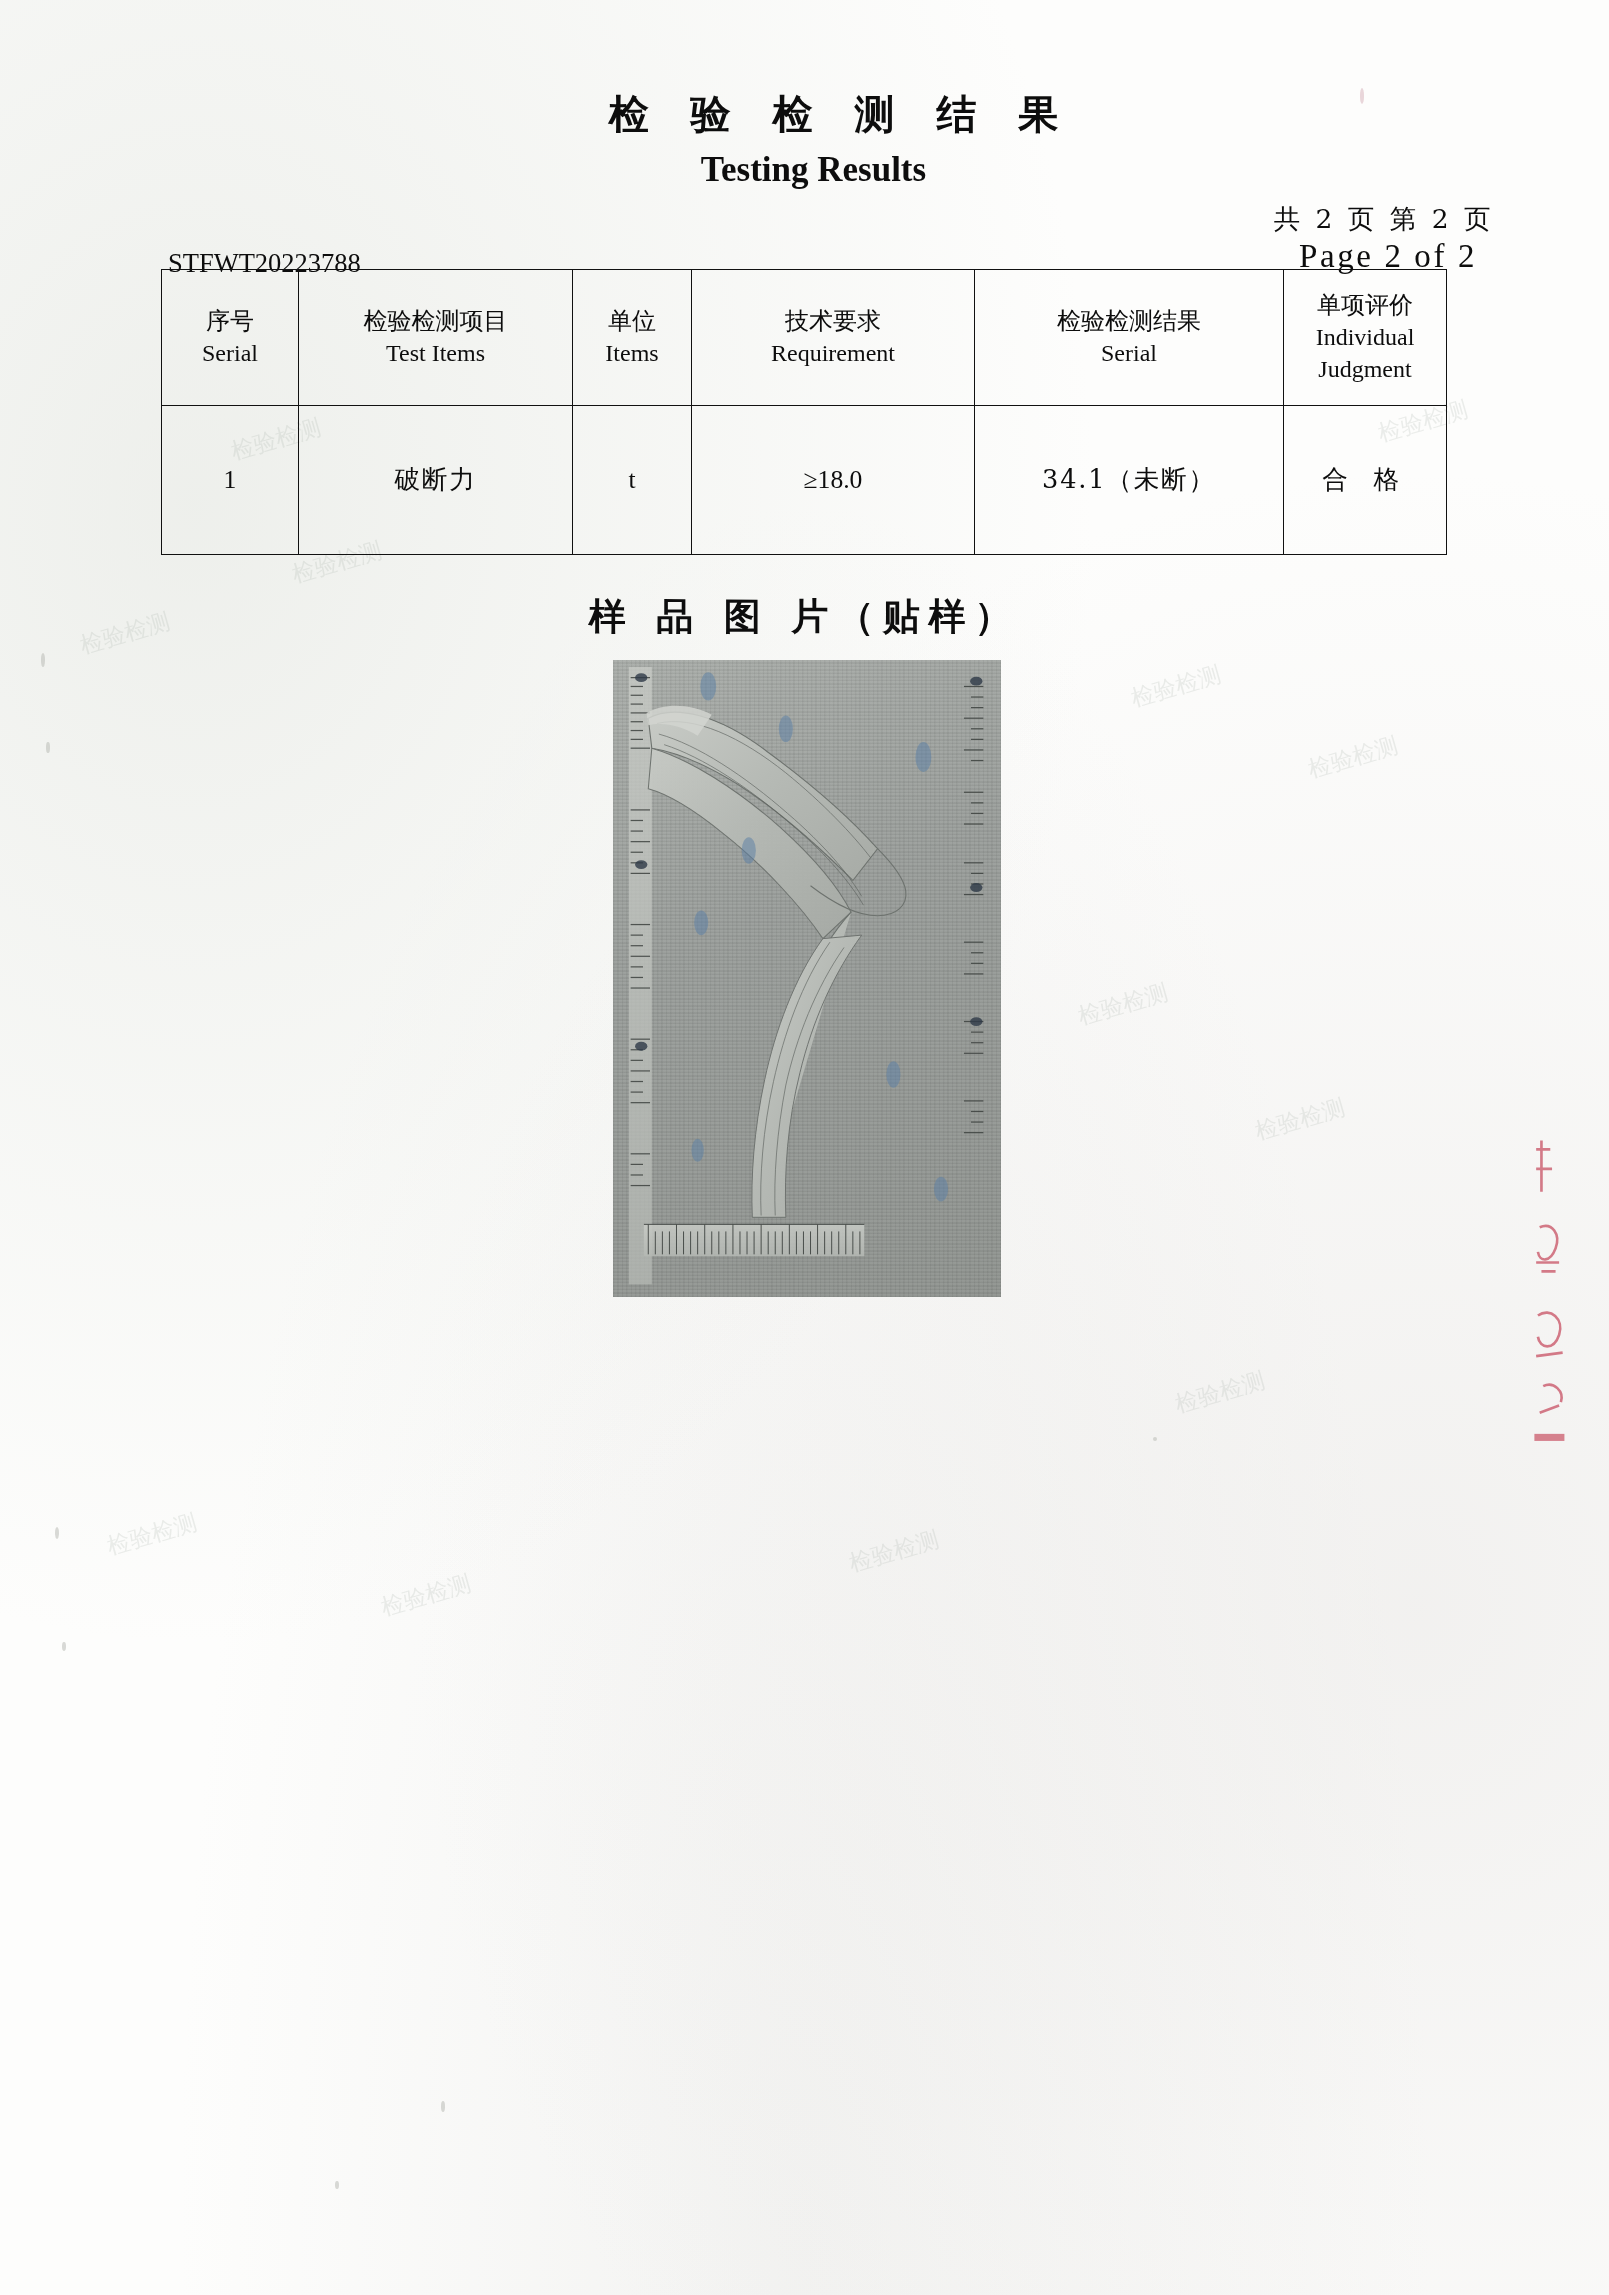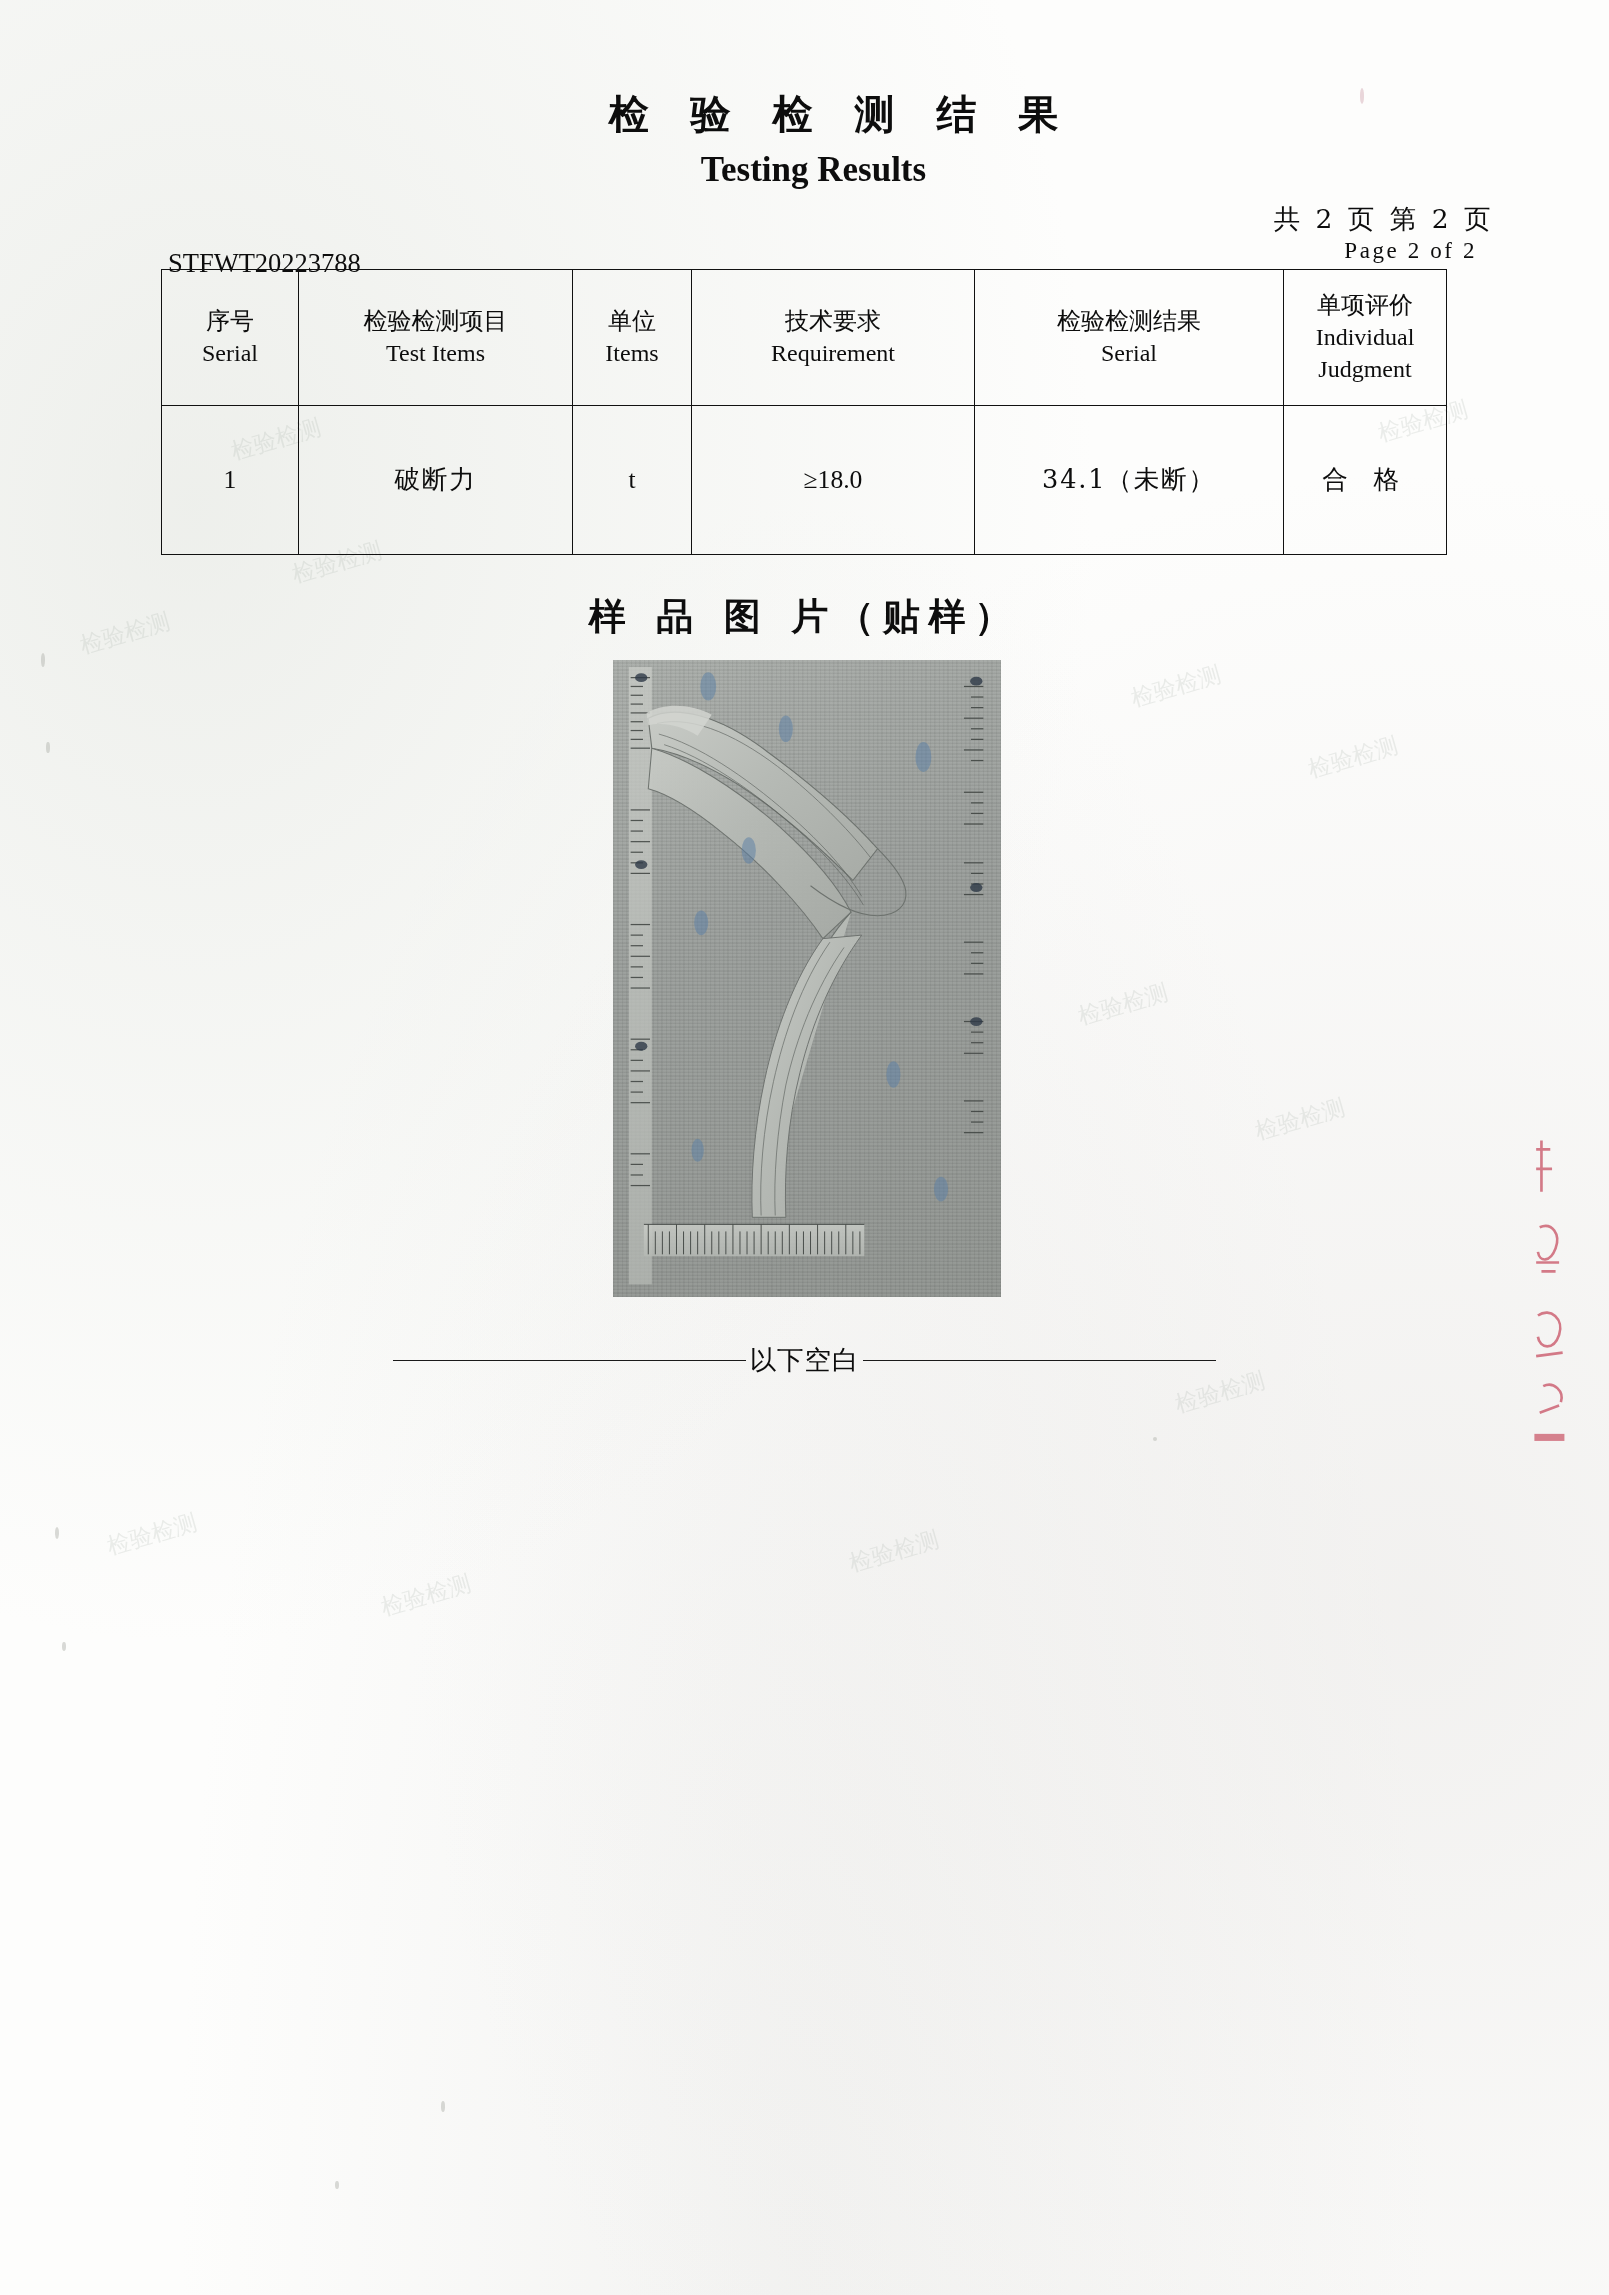--- a/index.html
+++ b/index.html
@@ -68,21 +68,21 @@
     top: 201px;
     right: 115px;
     font-size: 26.5px;
     letter-spacing: 3.5px;
     font-family: "DejaVu Serif", serif;
   }
   .page-count-en {
     position: absolute;
     top: 238px;
     right: 132px;
-    font-size: 23px;
+    font-size: 33px;
     letter-spacing: 2.6px;
     font-family: "Liberation Serif", serif;
   }
 
   
   .results-table {
     position: absolute;
     top: 269px;
     left: 161px;
     width: 1285px;
@@ -460,25 +460,20 @@
         <ellipse cx="352" cy="110" rx="9" ry="17"></ellipse>
         <ellipse cx="154" cy="216" rx="8" ry="15"></ellipse>
         <ellipse cx="100" cy="298" rx="8" ry="14"></ellipse>
         <ellipse cx="318" cy="470" rx="8" ry="15"></ellipse>
         <ellipse cx="372" cy="600" rx="8" ry="14"></ellipse>
         <ellipse cx="96" cy="556" rx="7" ry="13"></ellipse>
       </g>
     </svg>
   </div>
 
-  <div class="blank-line-wrap">
-    <div class="blank-rule"></div>
-    <div class="blank-label">以下空白</div>
-    <div class="blank-rule"></div>
-  </div>
 
   <svg class="stamp" viewBox="0 0 70 360">
     <g fill="none" stroke="#c0344a" stroke-width="3" opacity="0.85">
       <path d="M14 12 L14 70 M8 22 L24 22 M8 44 L26 44"></path>
       <path d="M12 110 C26 104, 36 118, 30 134 C24 150, 12 150, 10 138"></path>
       <path d="M8 150 L34 150 M14 160 L30 160"></path>
       <path d="M10 210 C24 200, 40 214, 34 232 C28 250, 12 248, 10 234"></path>
       <path d="M8 256 L38 252"></path>
       <path d="M16 290 C28 284, 40 296, 36 308 M12 320 L34 312"></path>
     </g>

